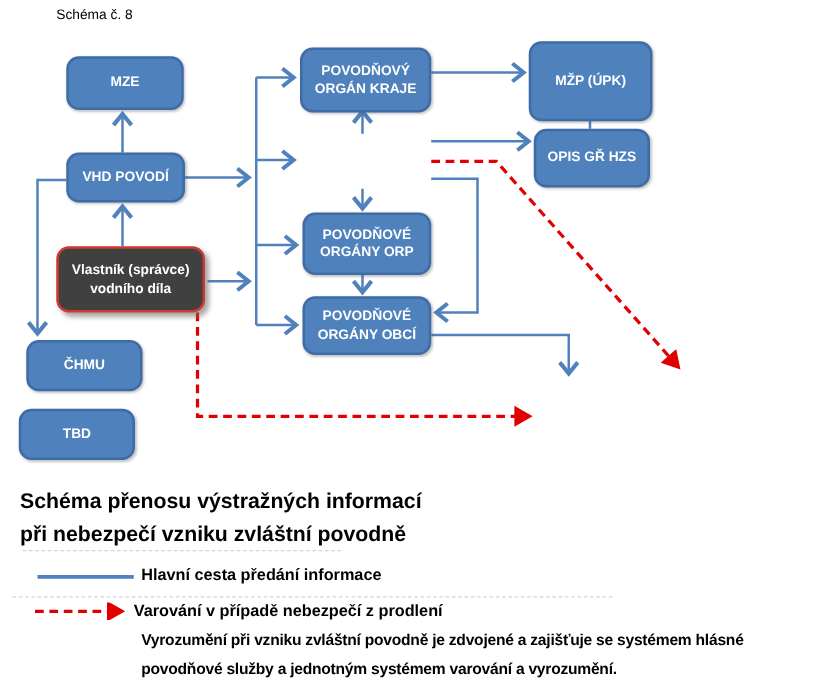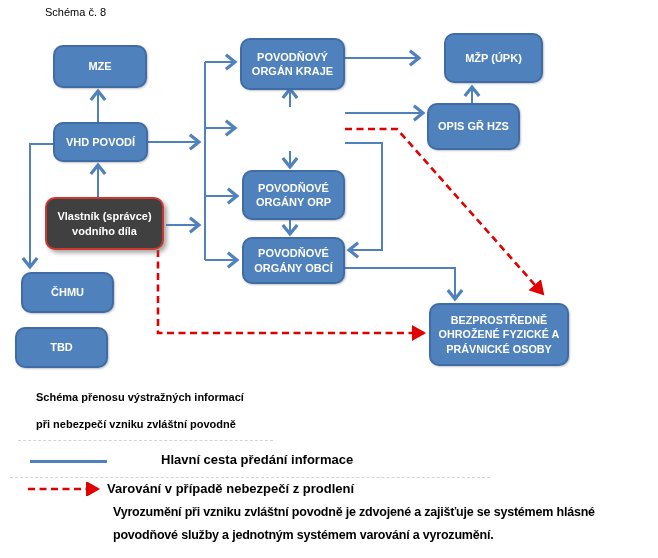--- a/index.html
+++ b/index.html
@@ -15,27 +15,27 @@
     border-radius:10px;border:2px solid #3f6ca6;background:#4f81bd;
     color:#fff;font-weight:bold;font-size:11px;line-height:1.3;
     display:flex;align-items:center;justify-content:center;text-align:center;
     padding:2px 4px;box-shadow:1px 1px 2px rgba(90,90,90,0.35);
   }
   .node.alert{
     background:#404040;border-color:#cf382f;
     box-shadow:3px 3px 4px rgba(110,110,110,0.6);
   }
   .scheme-no{position:absolute;left:45px;top:6px;font-size:11px;z-index:3;}
-  .caption{position:absolute;left:36px;z-index:3;font-weight:bold;font-size:11px;}
+  .caption{position:absolute;left:16px;z-index:3;font-weight:bold;font-size:17px;}
   .cap1{top:391px;} .cap2{top:418px;}
   .faint-dash{position:absolute;border-top:1px dashed #b8b0b0;opacity:.55;z-index:1;}
   .fd1{left:18px;top:440px;width:255px;}
   .fd2{left:10px;top:477px;width:480px;}
   .legend-label{position:absolute;font-weight:bold;font-size:13px;z-index:3;}
-  .ll1{left:113px;top:452px;margin-left:48px;}
+  .ll1{left:113px;top:452px;}
   .ll2{left:107px;top:481px;}
   .legend-line{position:absolute;left:30px;top:460px;width:77px;height:3px;background:#4f81bd;z-index:3;}
   .legend-dash-svg{position:absolute;left:26px;top:482px;z-index:3;}
   .note{position:absolute;left:113px;font-weight:bold;font-size:12.5px;letter-spacing:-0.2px;z-index:3;}
   .note1{top:505px;} .note2{top:528px;}
 </style>
 </head>
 <body>
 
 <div class="stage">
@@ -78,23 +78,22 @@
   </svg>
 
   <div class="node" style="left:53px;top:45px;width:94px;height:43px">MZE</div>
   <div class="node" style="left:53px;top:122px;width:95px;height:40px">VHD POVODÍ</div>
   <div class="node alert" style="left:45px;top:197px;width:119px;height:53px">Vlastník (správce) vodního díla</div>
   <div class="node" style="left:21px;top:272px;width:93px;height:41px">ČHMU</div>
   <div class="node" style="left:15px;top:327px;width:93px;height:41px">TBD</div>
   <div class="node" style="left:240px;top:38px;width:105px;height:52px">POVODŇOVÝ ORGÁN KRAJE</div>
   <div class="node" style="left:242px;top:237px;width:103px;height:47px">POVODŇOVÉ ORGÁNY OBCÍ</div>
   <div class="node" style="left:242px;top:170px;width:103px;height:50px">POVODŇOVÉ ORGÁNY ORP</div>
-  <div class="node" style="left:444px;top:33px;width:99px;height:50px">MŽP (ÚPK)</div>
+  <div class="node" style="left:423px;top:33px;width:99px;height:64px">MŽP (ÚPK)</div>
   <div class="node" style="left:427px;top:103px;width:93px;height:47px">OPIS GŘ HZS</div>
-  <div class="node" style="left:429px;top:303px;width:140px;height:63px;font-size:10.8px">BEZPROSTŘEDNĚ OHROŽENÉ FYZICKÉ A PRÁVNICKÉ OSOBY</div>
 
   <div class="caption cap1">Schéma přenosu výstražných informací</div>
   <div class="caption cap2">při nebezpečí vzniku zvláštní povodně</div>
 
   <div class="faint-dash fd1"></div>
   <div class="faint-dash fd2"></div>
 
   <div class="legend-line"></div>
   <div class="legend-label ll1">Hlavní cesta předání informace</div>
 

